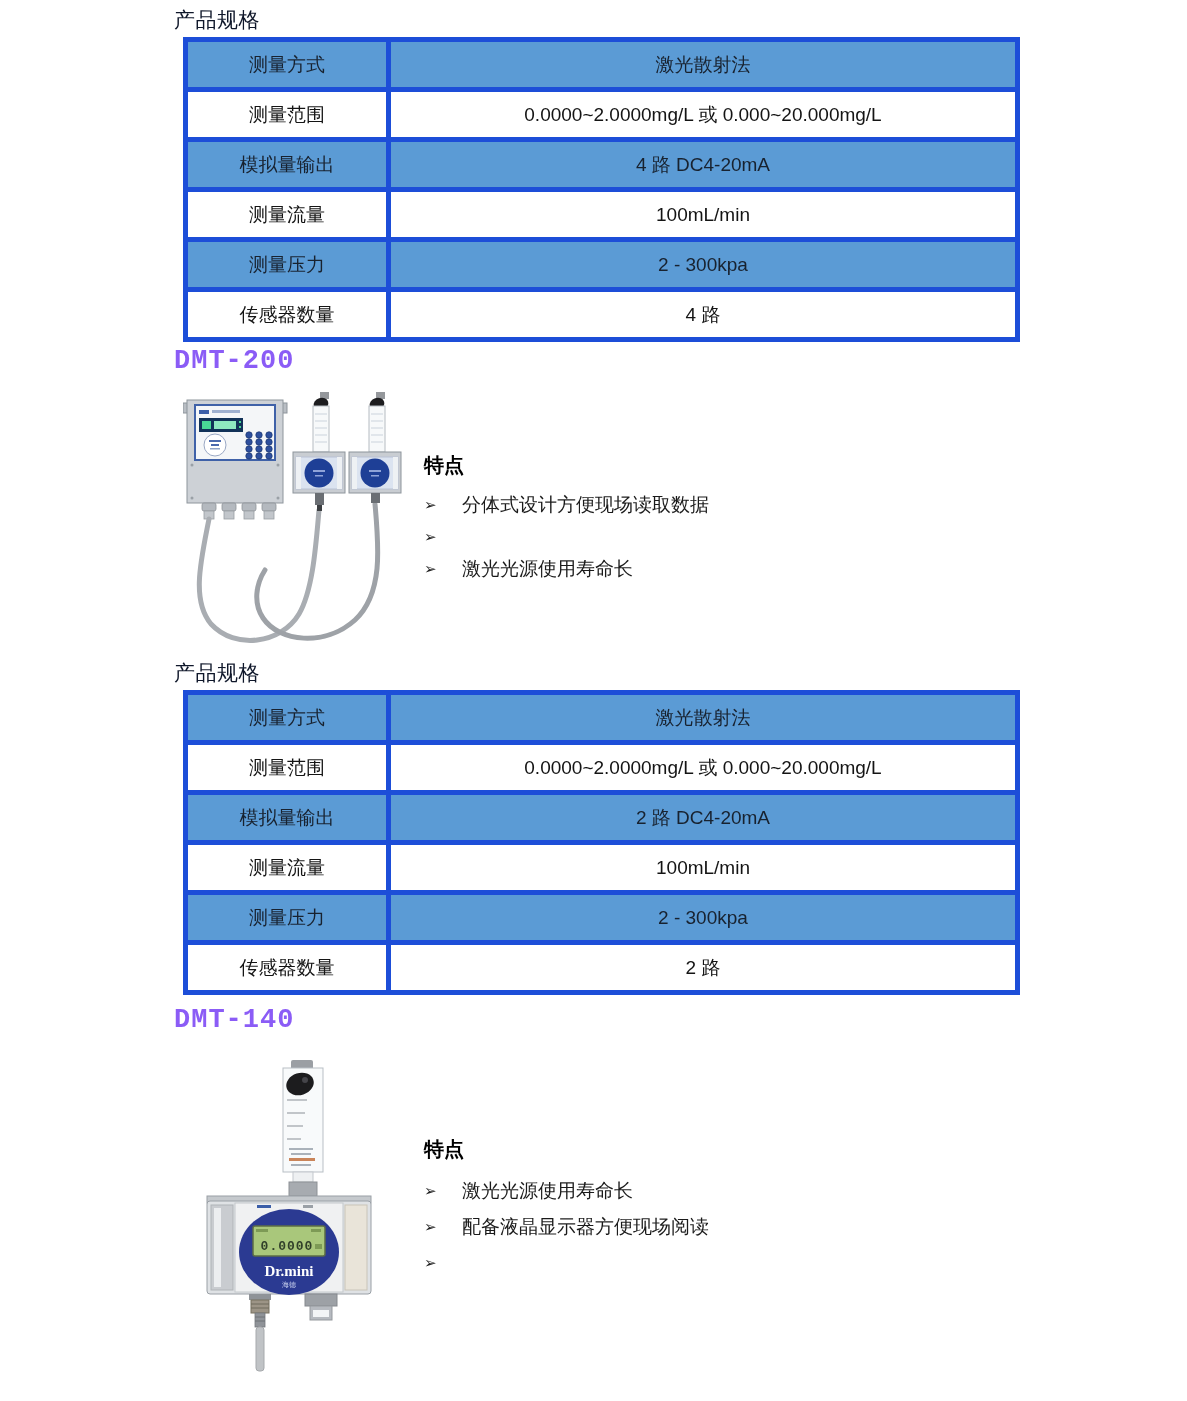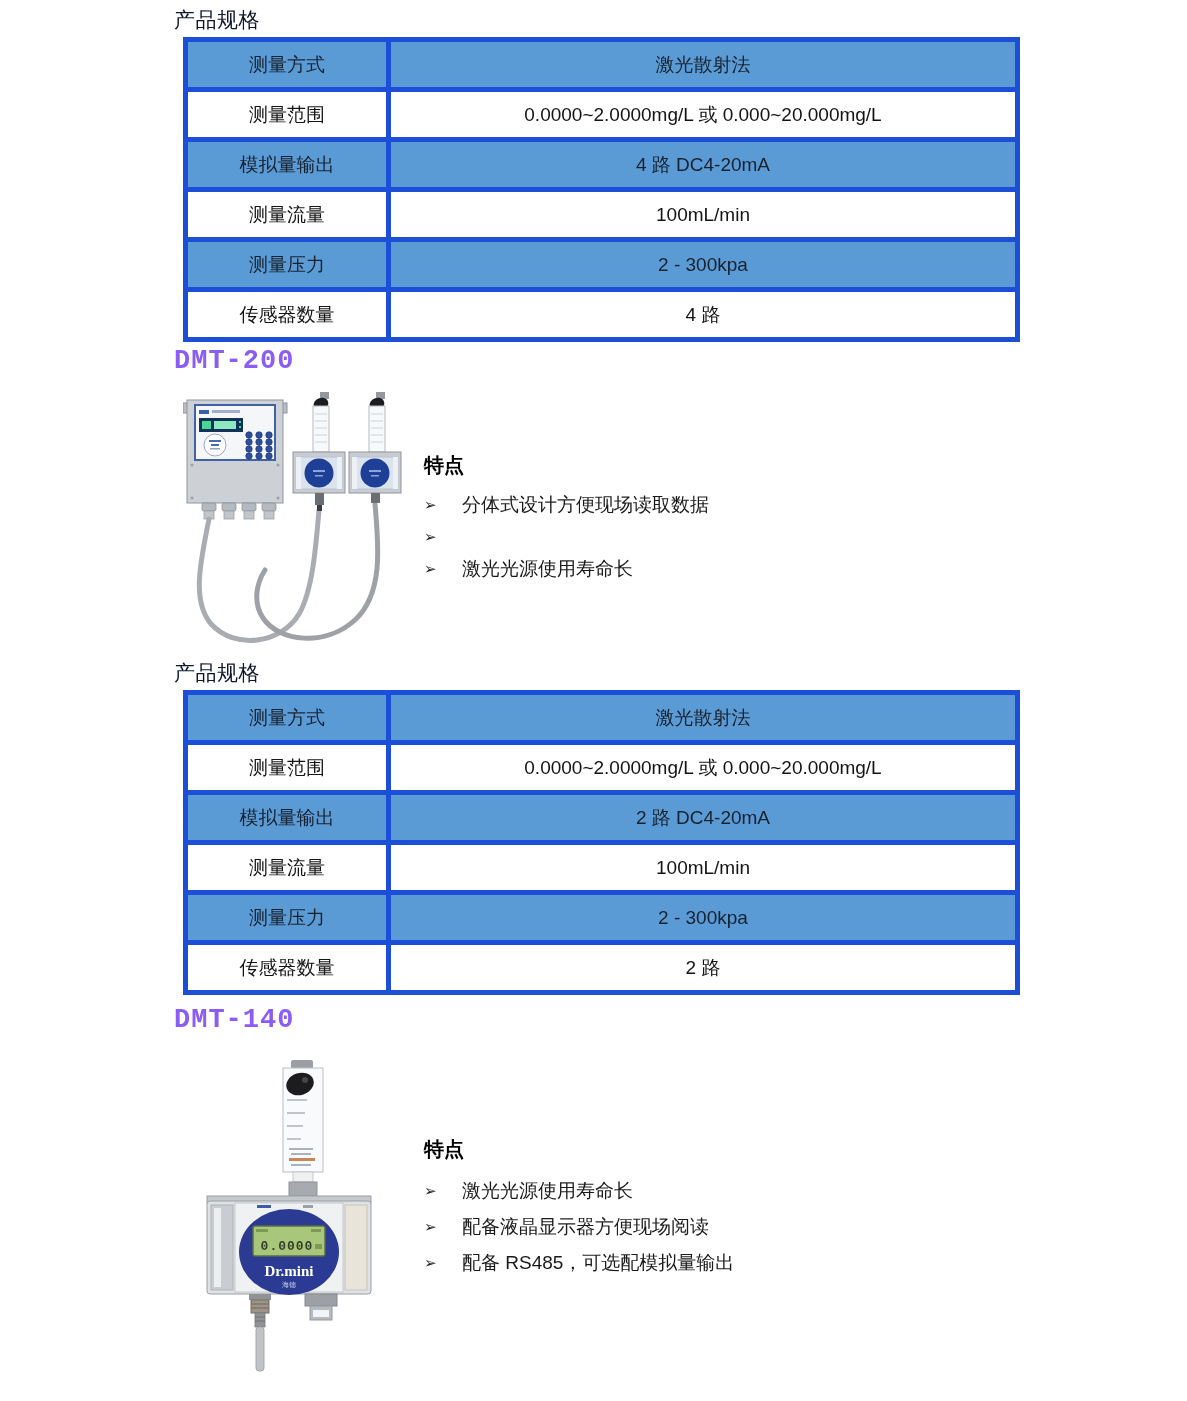--- a/index.html
+++ b/index.html
@@ -276,16 +276,15 @@
     <li class="feature-item">
       <span class="feature-arrow">➢</span>
       <span class="feature-text">激光光源使用寿命长</span>
     </li>
     <li class="feature-item">
       <span class="feature-arrow">➢</span>
       <span class="feature-text">配备液晶显示器方便现场阅读</span>
     </li>
     <li class="feature-item">
       <span class="feature-arrow">➢</span>
-      <span class="feature-text">配备 RS485，可选配模拟量输出</span>
     </li>
   </ul>
 </div>
 
 </body></html>

